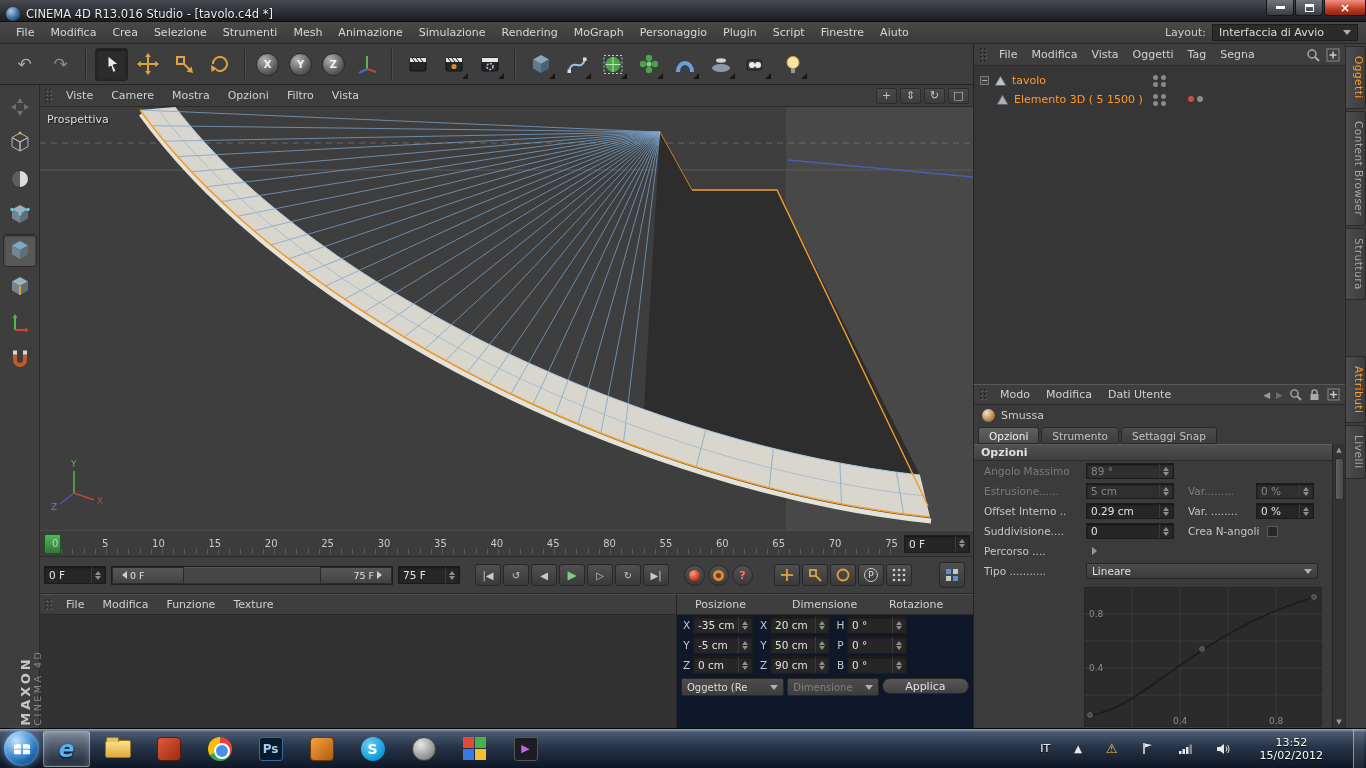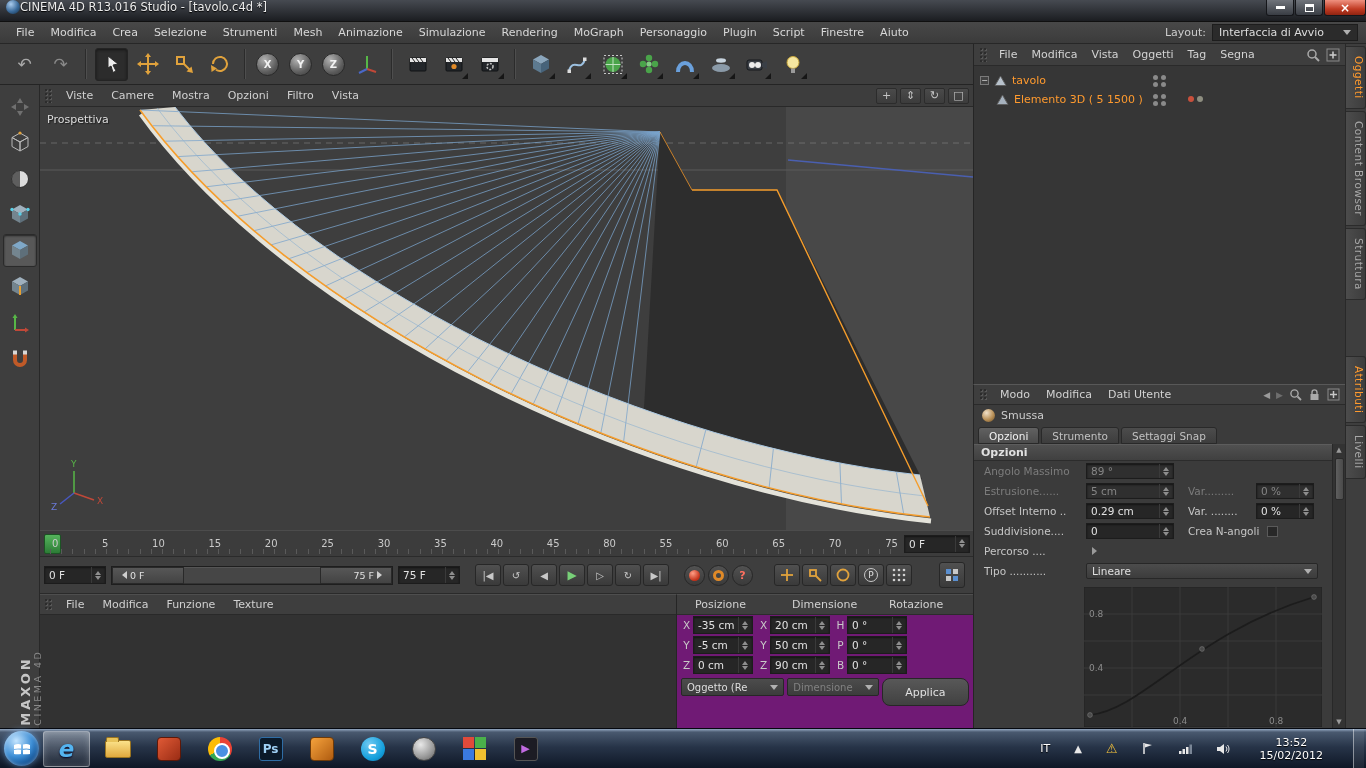--- a/index.html
+++ b/index.html
@@ -1,19 +1,19 @@
 <!DOCTYPE html>
 <html><head>
 <meta charset="utf-8">
 <style>
 *{margin:0;padding:0;box-sizing:border-box}
 html,body{width:1366px;height:768px;overflow:hidden;background:#000}
 #root{position:relative;width:1366px;height:768px;font-family:"DejaVu Sans","Liberation Sans",sans-serif;font-size:11px;color:#ccc;background:#3b3b3b}
 
-#titlebar{position:absolute;left:0;top:0;width:1366px;height:22px;background:linear-gradient(#464a51,#1b1d21);display:flex;align-items:flex-start;padding:0 0 0 6px;border-bottom:1px solid #101010}
+#titlebar{position:absolute;left:0;top:0;width:1366px;height:22px;background:linear-gradient(#464a51,#1b1d21);display:flex;align-items:flex-end;gap:6px;padding:0 0 0 6px;border-bottom:1px solid #101010}
 #titlebar .ttl{color:#ececec;font-size:11.5px;text-shadow:0 1px 1px #000}
 .appicon{width:14px;height:14px;border-radius:50%;background:radial-gradient(circle at 35% 30%,#aaccee,#3a6a9a 55%,#122c44)}
 .winbtns{margin-left:auto;display:flex;gap:1px;align-self:flex-start}
 .wb{width:28px;height:16px;display:flex;align-items:center;justify-content:center;background:linear-gradient(#70747b,#393d44);border:1px solid #15161a;border-top:none;border-radius:0 0 3px 3px;color:#fff}
 .wb.close{width:42px;background:linear-gradient(#ef9180,#c13b23 60%,#8e2412)}
 .minglyph{width:9px;height:3px;background:#fff}
 .maxglyph{width:9px;height:8px;border:1px solid #fff;border-top-width:3px}
 .closeglyph{font-size:12px;line-height:10px;color:#fff;font-weight:bold}
 
 #menubar{position:absolute;left:0;top:22px;width:1366px;height:22px;background:linear-gradient(#484848,#3b3b3b);border-bottom:1px solid #272727;display:flex;align-items:center;padding:0 8px}
@@ -71,31 +71,31 @@
 .rq{color:#ff7060;font-weight:bold;font-size:11px}
 .abtn{width:26px;height:22px;background:linear-gradient(#505050,#3a3a3a);border:1px solid #272727;border-radius:3px;display:flex;align-items:center;justify-content:center}
 
 #mats{position:absolute;left:40px;top:594px;width:636px;height:134px;background:#323232;border-top:1px solid #4e4e4e}
 #mats header{height:20px;background:#3e3e3e;border-bottom:1px solid #292929;display:flex;align-items:center;padding:0 4px}
 .mmenu{padding:0 9px;color:#d0d0d0}
 #brand{position:absolute;left:4px;bottom:2px;transform-origin:0 100%;transform:rotate(-90deg);display:flex;flex-direction:column;line-height:1.1;white-space:nowrap}
 #brand .b1{font-size:13px;font-weight:bold;letter-spacing:3px;color:#c6c6c6}
 #brand .b2{font-size:9.5px;letter-spacing:2.5px;color:#8a8a8a}
 
-#coords{position:absolute;left:676px;top:594px;width:297px;height:134px;background:#701a75;border-top:1px solid #4e4e4e;border-left:1px solid #252525}
+#coords{position:absolute;left:676px;top:594px;width:297px;height:134px;background:#0f172a;border-top:1px solid #4e4e4e;border-left:1px solid #252525}
 #coords header{height:20px;background:#3e3e3e;border-bottom:1px solid #2c2c2c;display:flex;align-items:center;padding-left:4px}
 .chead{width:97px;color:#d0d0d0;padding-left:10px}
 .crow{display:flex;align-items:center;height:20px;padding-left:3px}
 .clbl{width:13px;text-align:center;color:#c8c8c8;font-size:10.5px}
 .cfld{width:60px}
 .cgap{width:4px}
 #coords footer{display:flex;gap:3px;padding:3px 4px 0 4px}
 .dd{height:18px;display:flex;align-items:center;gap:4px;background:linear-gradient(#4c4c4c,#3c3c3c);border:1px solid #272727;border-radius:2px;padding:0 5px;font-size:10px;color:#ddd}
 .dd.dis{color:#828282}
-.applybtn{width:88px;height:28px;display:flex;align-items:center;justify-content:center;background:linear-gradient(#585858,#414141);border:1px solid #272727;border-radius:8px;color:#e0e0e0}
+.applybtn{width:88px;height:16px;display:flex;align-items:center;justify-content:center;background:linear-gradient(#585858,#414141);border:1px solid #272727;border-radius:8px;color:#e0e0e0}
 
 #objman{position:absolute;left:973px;top:44px;width:372px;height:340px;background:#3a3a3a;border-left:1px solid #252525}
 #objman header{height:22px;background:#3e3e3e;border-bottom:1px solid #2a2a2a;display:flex;align-items:center;padding:0 5px}
 .omenu{padding:0 7px;color:#d2d2d2}
 .hicons{margin-left:auto;display:flex;gap:6px;align-items:center}
 #omtree{position:relative;height:318px;background:#363636;padding-top:5px}
 .orow{position:relative;height:19px;display:flex;align-items:center;gap:5px;padding-left:6px}
 .orow.child{padding-left:22px}
 .oname{color:#ff9a2e}
 .expander{width:9px;height:9px;background:#424242;border:1px solid #7a7a7a;color:#ddd;font-size:8px;line-height:7px;text-align:center}

